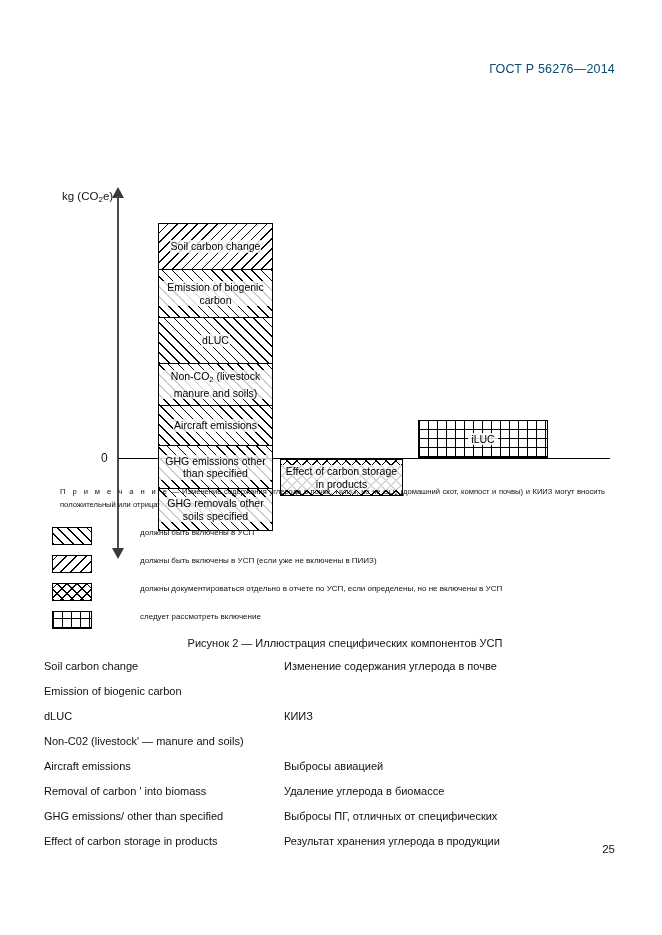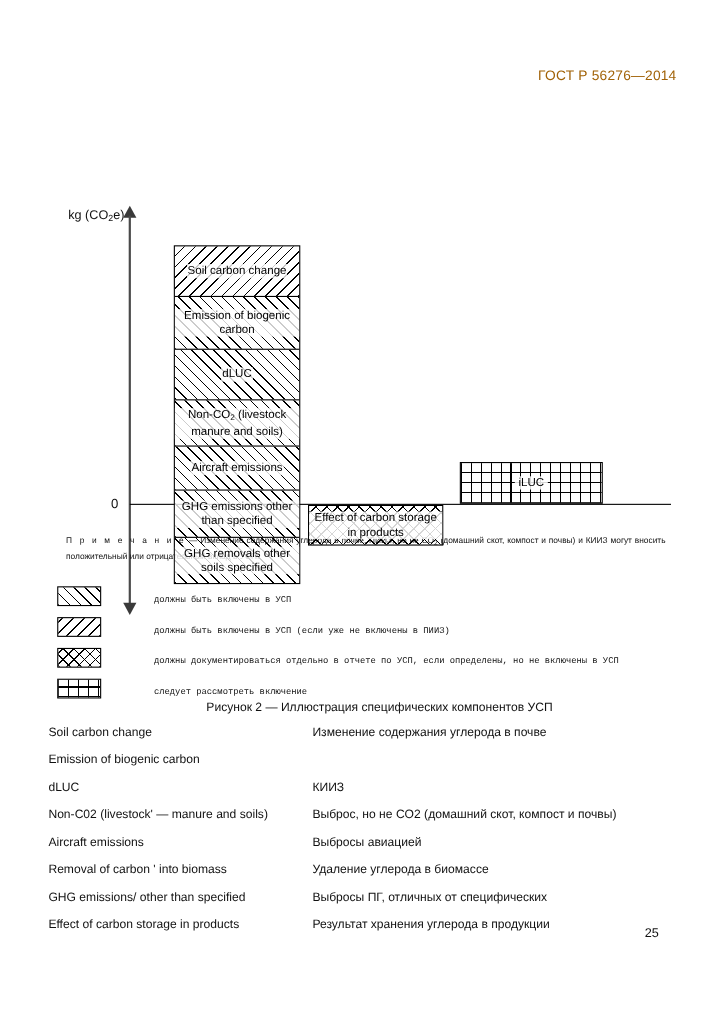--- a/index.html
+++ b/index.html
@@ -9,21 +9,21 @@
     font-family:"Liberation Sans",sans-serif;
     color:#000;
     position:relative;
     overflow:hidden;
   }
   .page{position:absolute;inset:0;}
 
   
   .doc-header{
     position:absolute;top:62px;right:47px;
-    font-size:12.5px;letter-spacing:.2px;color:#a16207;
+    font-size:12.5px;letter-spacing:.2px;color:#0c4a6e;
     white-space:nowrap;
   }
 
   
   .chart{position:absolute;left:0;top:90px;width:662px;height:390px;}
 
   .yaxis-label{
     position:absolute;left:62px;top:100px;
     font-size:11.5px;white-space:nowrap;color:#111;
   }
@@ -129,21 +129,21 @@
     position:absolute;left:60px;top:486px;width:545px;
     font-size:7.6px;line-height:12px;color:#111;text-align:justify;
   }
   .note .lead{letter-spacing:2.2px;}
   .note sub{font-size:6px;vertical-align:-1px;}
 
   
   .legend{position:absolute;left:52px;top:527px;width:560px;}
   .legend-row{
     position:relative;height:24px;margin-bottom:4px;
-    display:flex;align-items:flex-end;font-family:Liberation Mono, monospace;
+    display:flex;align-items:flex-start;
   }
   .legend-row.spaced{margin-top:0;}
   .swatch{
     width:40px;height:18px;
     border:1px solid #000;box-sizing:border-box;
     flex:0 0 auto;
   }
   .legend-text{
     margin-left:48px;
     font-size:8px;color:#111;line-height:11px;
@@ -160,21 +160,21 @@
     position:absolute;left:44px;top:659px;width:580px;
   }
   .gl-row{
     display:flex;height:25px;align-items:flex-start;
   }
   .gl-en{width:240px;font-size:11px;color:#111;line-height:15px;}
   .gl-ru{width:340px;font-size:11px;color:#111;line-height:15px;}
 
   
   .page-num{
-    position:absolute;right:63px;top:843px;
+    position:absolute;right:47px;top:843px;
     font-size:11.5px;color:#111;
   }
 </style>
 </head>
 <body>
 
 <div class="page">
 
   <div class="doc-header">ГОСТ Р 56276—2014</div>
 
@@ -276,21 +276,20 @@
       <span class="gl-en">Emission of biogenic carbon</span>
     </div>
 
     <div class="gl-row">
       <span class="gl-en">dLUC</span>
       <span class="gl-ru">КИИЗ</span>
     </div>
 
     <div class="gl-row">
       <span class="gl-en">Non-C02 (livestock' — manure and soils)</span>
-      <span class="gl-ru">Выброс, но не CO2 (домашний скот, компост и почвы)</span>
     </div>
 
     <div class="gl-row">
       <span class="gl-en">Aircraft emissions</span>
       <span class="gl-ru">Выбросы авиацией</span>
     </div>
 
     <div class="gl-row">
       <span class="gl-en">Removal of carbon ' into biomass</span>
       <span class="gl-ru">Удаление углерода в биомассе</span>

